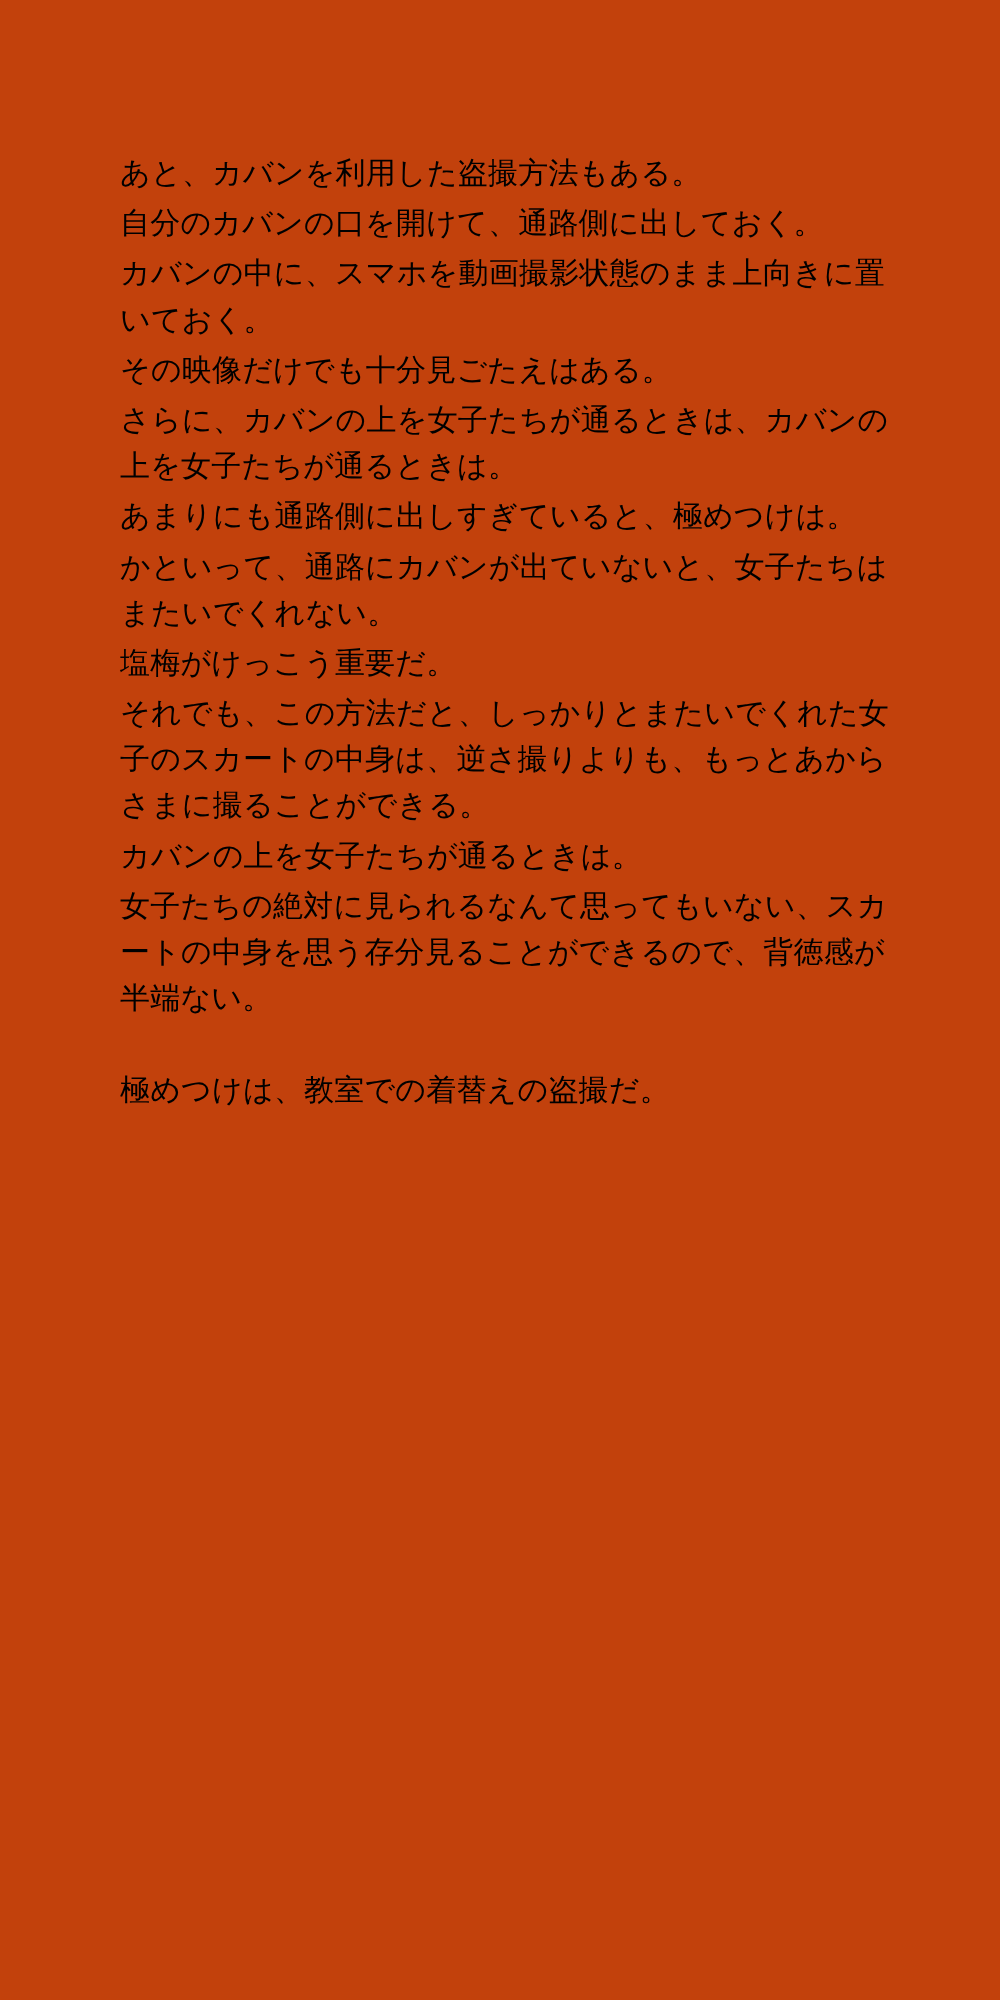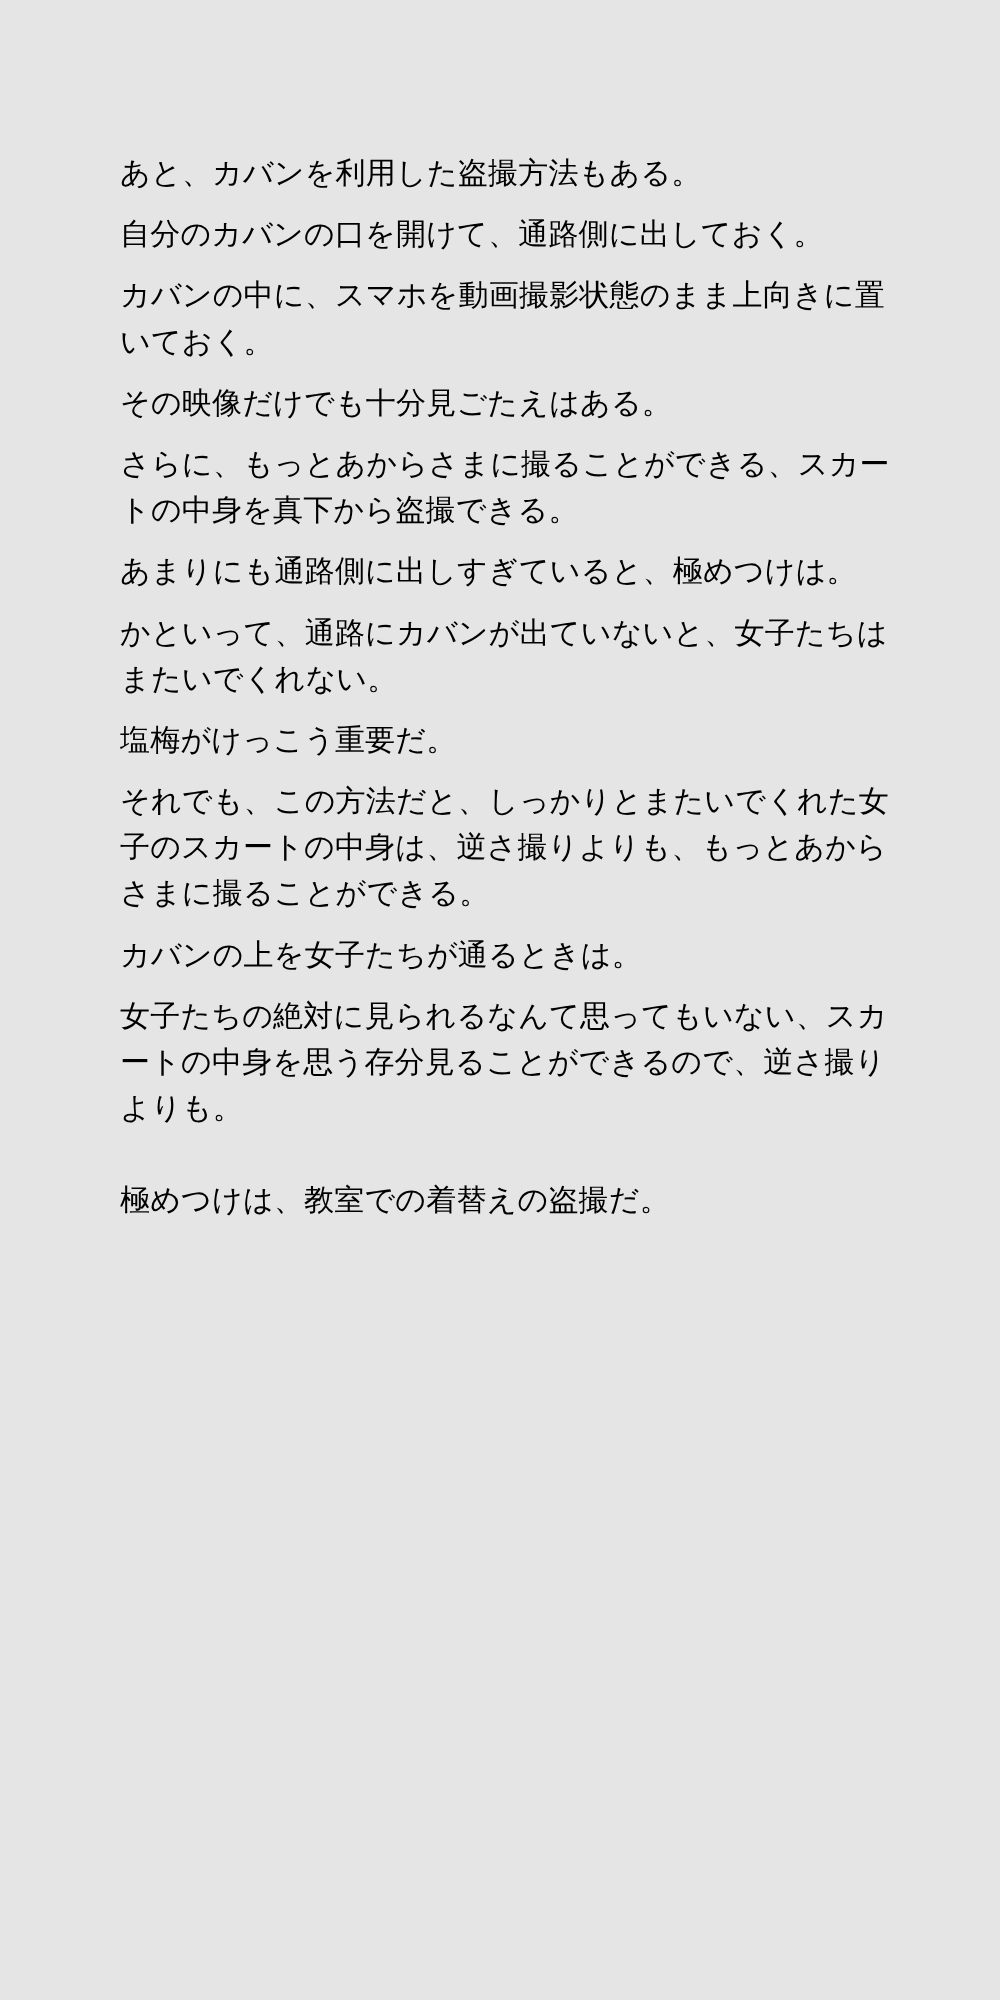--- a/index.html
+++ b/index.html
@@ -11,51 +11,51 @@
     width: 1000px;
     min-height: 2000px;
     font-family: "Liberation Serif", "DejaVu Serif", serif;
     color: #000000;
   }
   .page {
     width: 1000px;
     min-height: 2000px;
     box-sizing: border-box;
     padding: 150px 105px 60px 120px;
-    background: #e5e5e5;
+    background: #c2410c;
   }
   .body-text {
     font-size: 30px;
     line-height: 1.54;
     letter-spacing: 0.2px;
     text-align: left;
     word-break: break-all;
   }
   .para {
     margin: 0 0 0 0;
   }
   .para + .para {
-    margin-top: 15px;
+    margin-top: 4px;
   }
   .gap {
     height: 46px;
   }
 </style>
 </head>
 <body>
 
 <div class="page">
   <div class="body-text">
     <p class="para">あと、カバンを利用した盗撮方法もある。</p>
     <p class="para">自分のカバンの口を開けて、通路側に出しておく。</p>
     <p class="para">カバンの中に、スマホを動画撮影状態のまま上向きに置いておく。</p>
     <p class="para">その映像だけでも十分見ごたえはある。</p>
-    <p class="para">さらに、もっとあからさまに撮ることができる、スカートの中身を真下から盗撮できる。</p>
+    <p class="para">さらに、カバンの上を女子たちが通るときは、カバンの上を女子たちが通るときは。</p>
     <p class="para">あまりにも通路側に出しすぎていると、極めつけは。</p>
     <p class="para">かといって、通路にカバンが出ていないと、女子たちはまたいでくれない。</p>
     <p class="para">塩梅がけっこう重要だ。</p>
     <p class="para">それでも、この方法だと、しっかりとまたいでくれた女子のスカートの中身は、逆さ撮りよりも、もっとあからさまに撮ることができる。</p>
     <p class="para">カバンの上を女子たちが通るときは。</p>
-    <p class="para">女子たちの絶対に見られるなんて思ってもいない、スカートの中身を思う存分見ることができるので、逆さ撮りよりも。</p>
+    <p class="para">女子たちの絶対に見られるなんて思ってもいない、スカートの中身を思う存分見ることができるので、背徳感が半端ない。</p>
     <div class="gap"></div>
     <p class="para">極めつけは、教室での着替えの盗撮だ。</p>
   </div>
 </div>
 
 </body></html>

